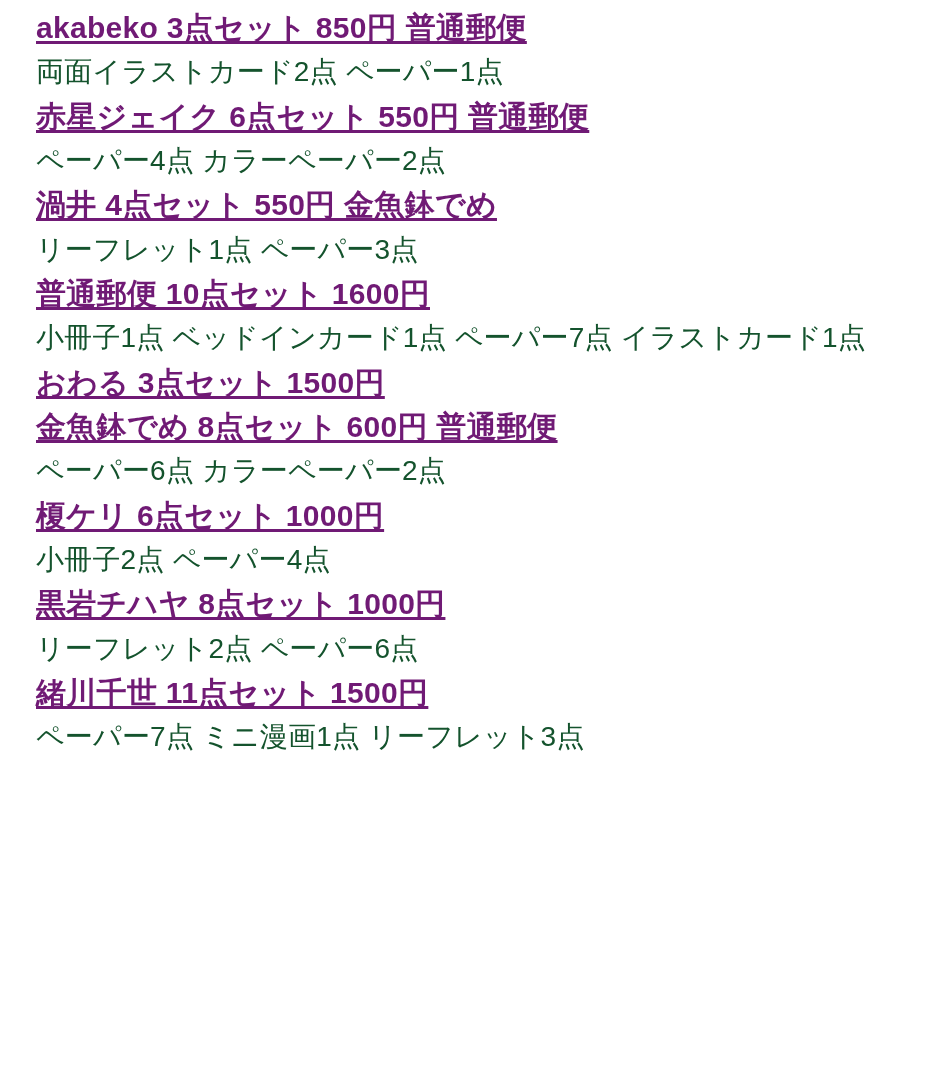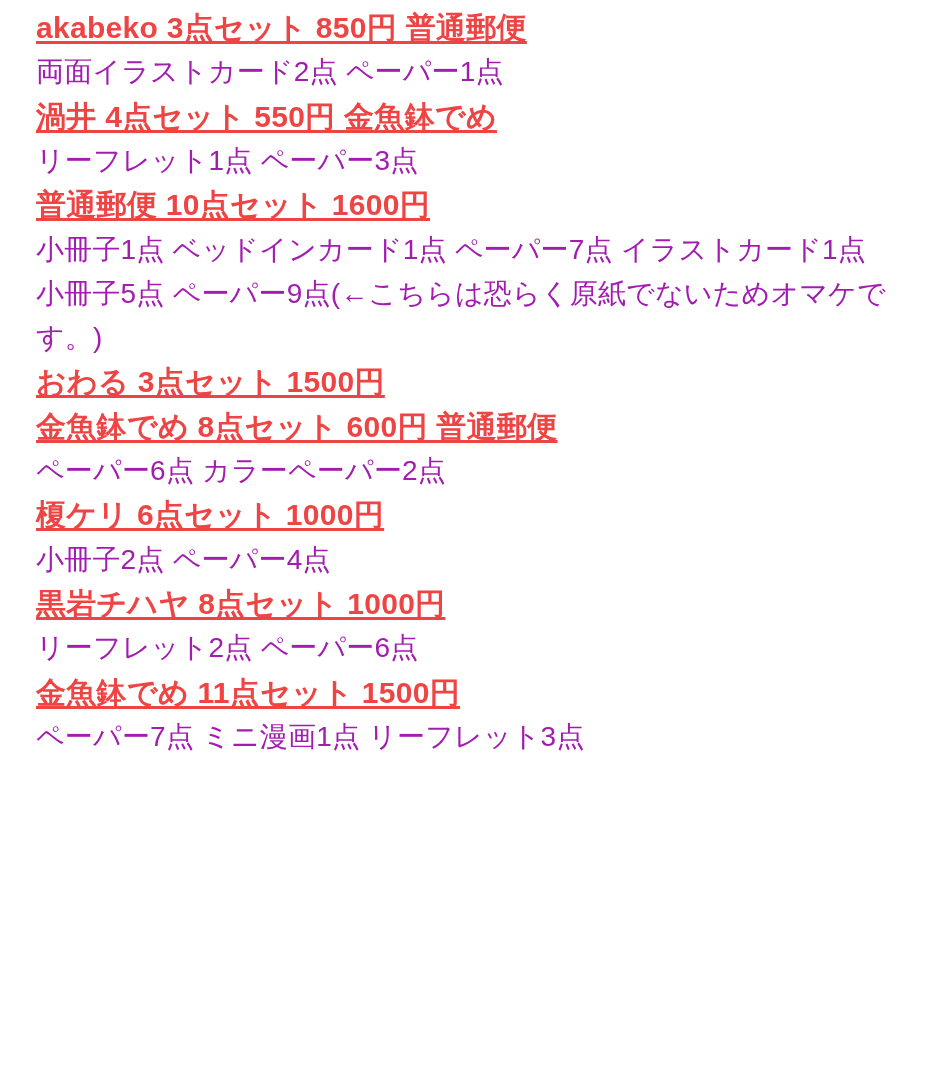--- a/index.html
+++ b/index.html
@@ -18,63 +18,66 @@
     width: 951px;
     box-sizing: border-box;
     padding: 6px 40px 10px 36px;
   }
   .entry {
     margin: 0;
   }
   .title {
     font-size: 30px;
     font-weight: bold;
-    color: #ef4444;
+    color: #701a75;
     text-decoration: underline;
     text-underline-offset: 3px;
     line-height: 1.48;
     letter-spacing: 0.3px;
     margin: 0;
     padding: 0;
     white-space: nowrap;
   }
   .detail {
     font-size: 28px;
     font-weight: normal;
-    color: #a21caf;
+    color: #14532d;
     line-height: 1.58;
     letter-spacing: 0.2px;
     margin: 0;
     padding: 0;
     word-break: break-all;
   }
 </style>
 </head>
 <body>
 
 <div id="doc">
 
   <div class="entry">
     <div class="title">akabeko 3点セット 850円 普通郵便</div>
     <div class="detail">両面イラストカード2点 ペーパー1点</div>
   </div>
 
+  <div class="entry">
+    <div class="title">赤星ジェイク 6点セット 550円 普通郵便</div>
+    <div class="detail">ペーパー4点 カラーペーパー2点</div>
+  </div>
 
   <div class="entry">
     <div class="title">渦井 4点セット 550円 金魚鉢でめ</div>
     <div class="detail">リーフレット1点 ペーパー3点</div>
   </div>
 
   <div class="entry">
     <div class="title">普通郵便 10点セット 1600円</div>
     <div class="detail">小冊子1点 ベッドインカード1点 ペーパー7点 イラストカード1点</div>
   </div>
 
   <div class="entry">
-    <div class="detail">小冊子5点 ペーパー9点(←こちらは恐らく原紙でないためオマケです。)</div>
   </div>
 
   <div class="entry">
     <div class="title">おわる 3点セット 1500円</div>
   </div>
 
   <div class="entry">
     <div class="title">金魚鉢でめ 8点セット 600円 普通郵便</div>
     <div class="detail">ペーパー6点 カラーペーパー2点</div>
   </div>
@@ -83,17 +86,17 @@
     <div class="title">榎ケリ 6点セット 1000円</div>
     <div class="detail">小冊子2点 ペーパー4点</div>
   </div>
 
   <div class="entry">
     <div class="title">黒岩チハヤ 8点セット 1000円</div>
     <div class="detail">リーフレット2点 ペーパー6点</div>
   </div>
 
   <div class="entry">
-    <div class="title">金魚鉢でめ 11点セット 1500円</div>
+    <div class="title">緒川千世 11点セット 1500円</div>
     <div class="detail">ペーパー7点 ミニ漫画1点 リーフレット3点</div>
   </div>
 
 </div>
 
 </body></html>

